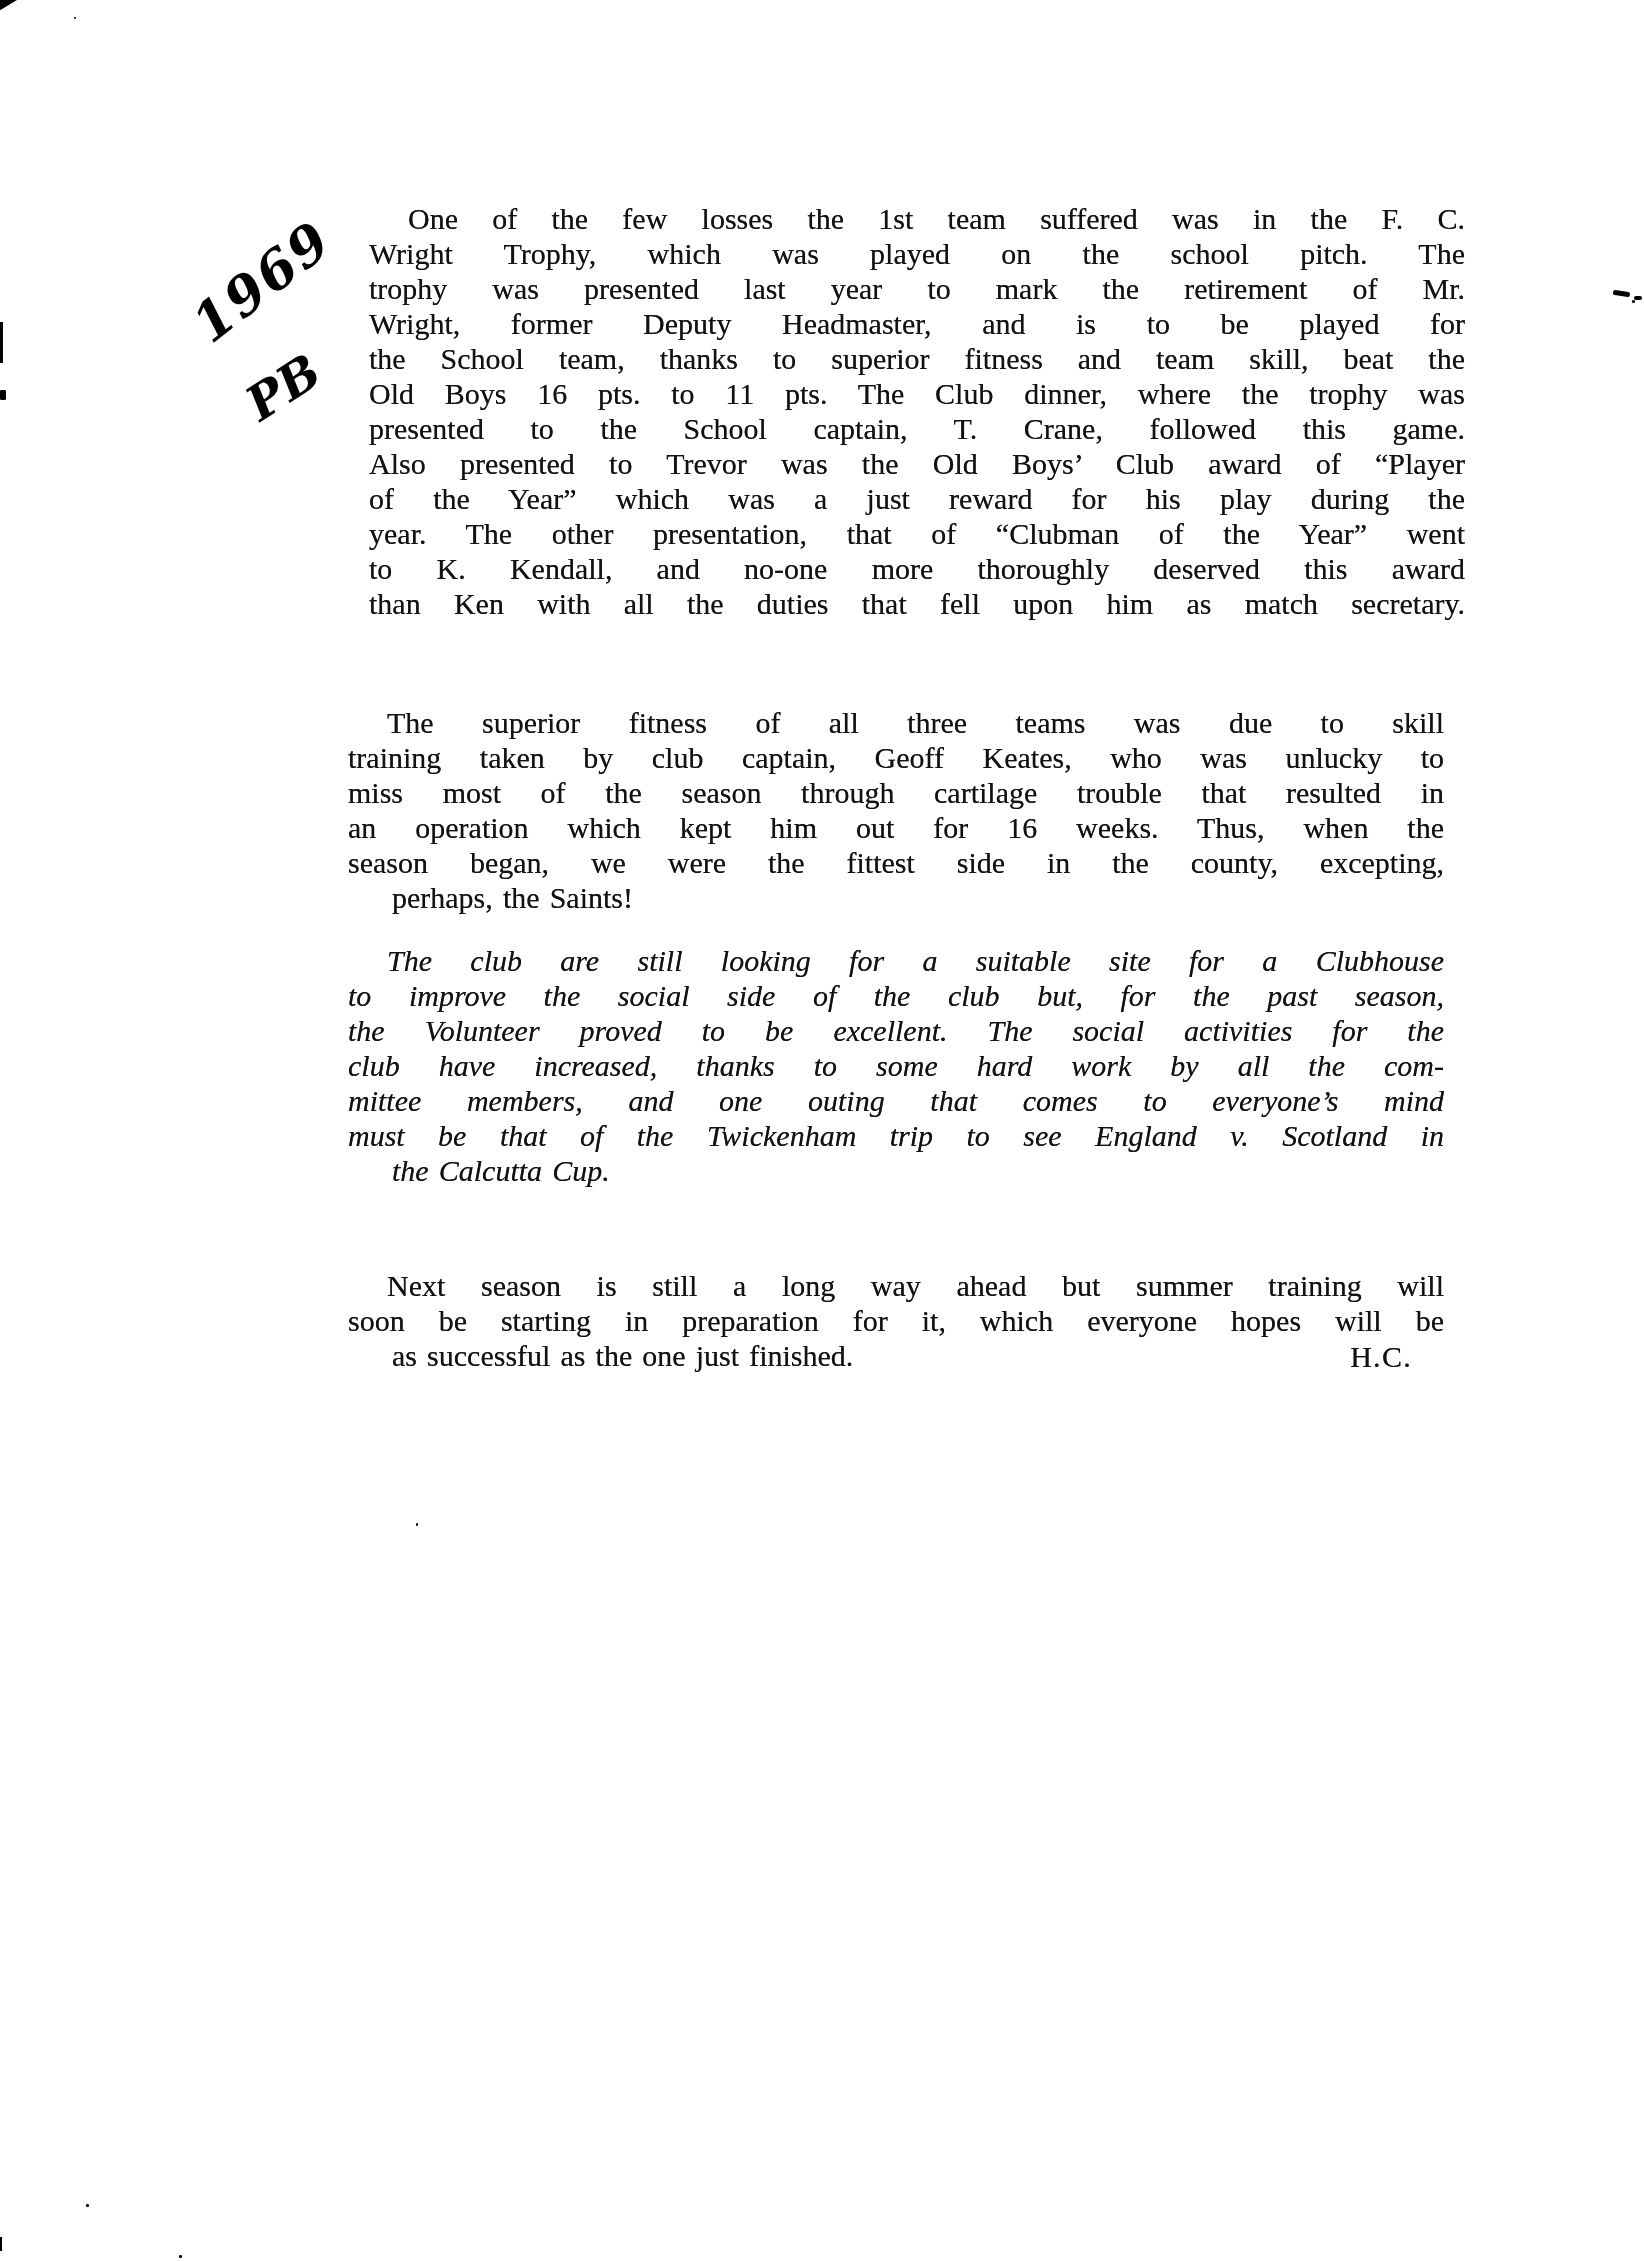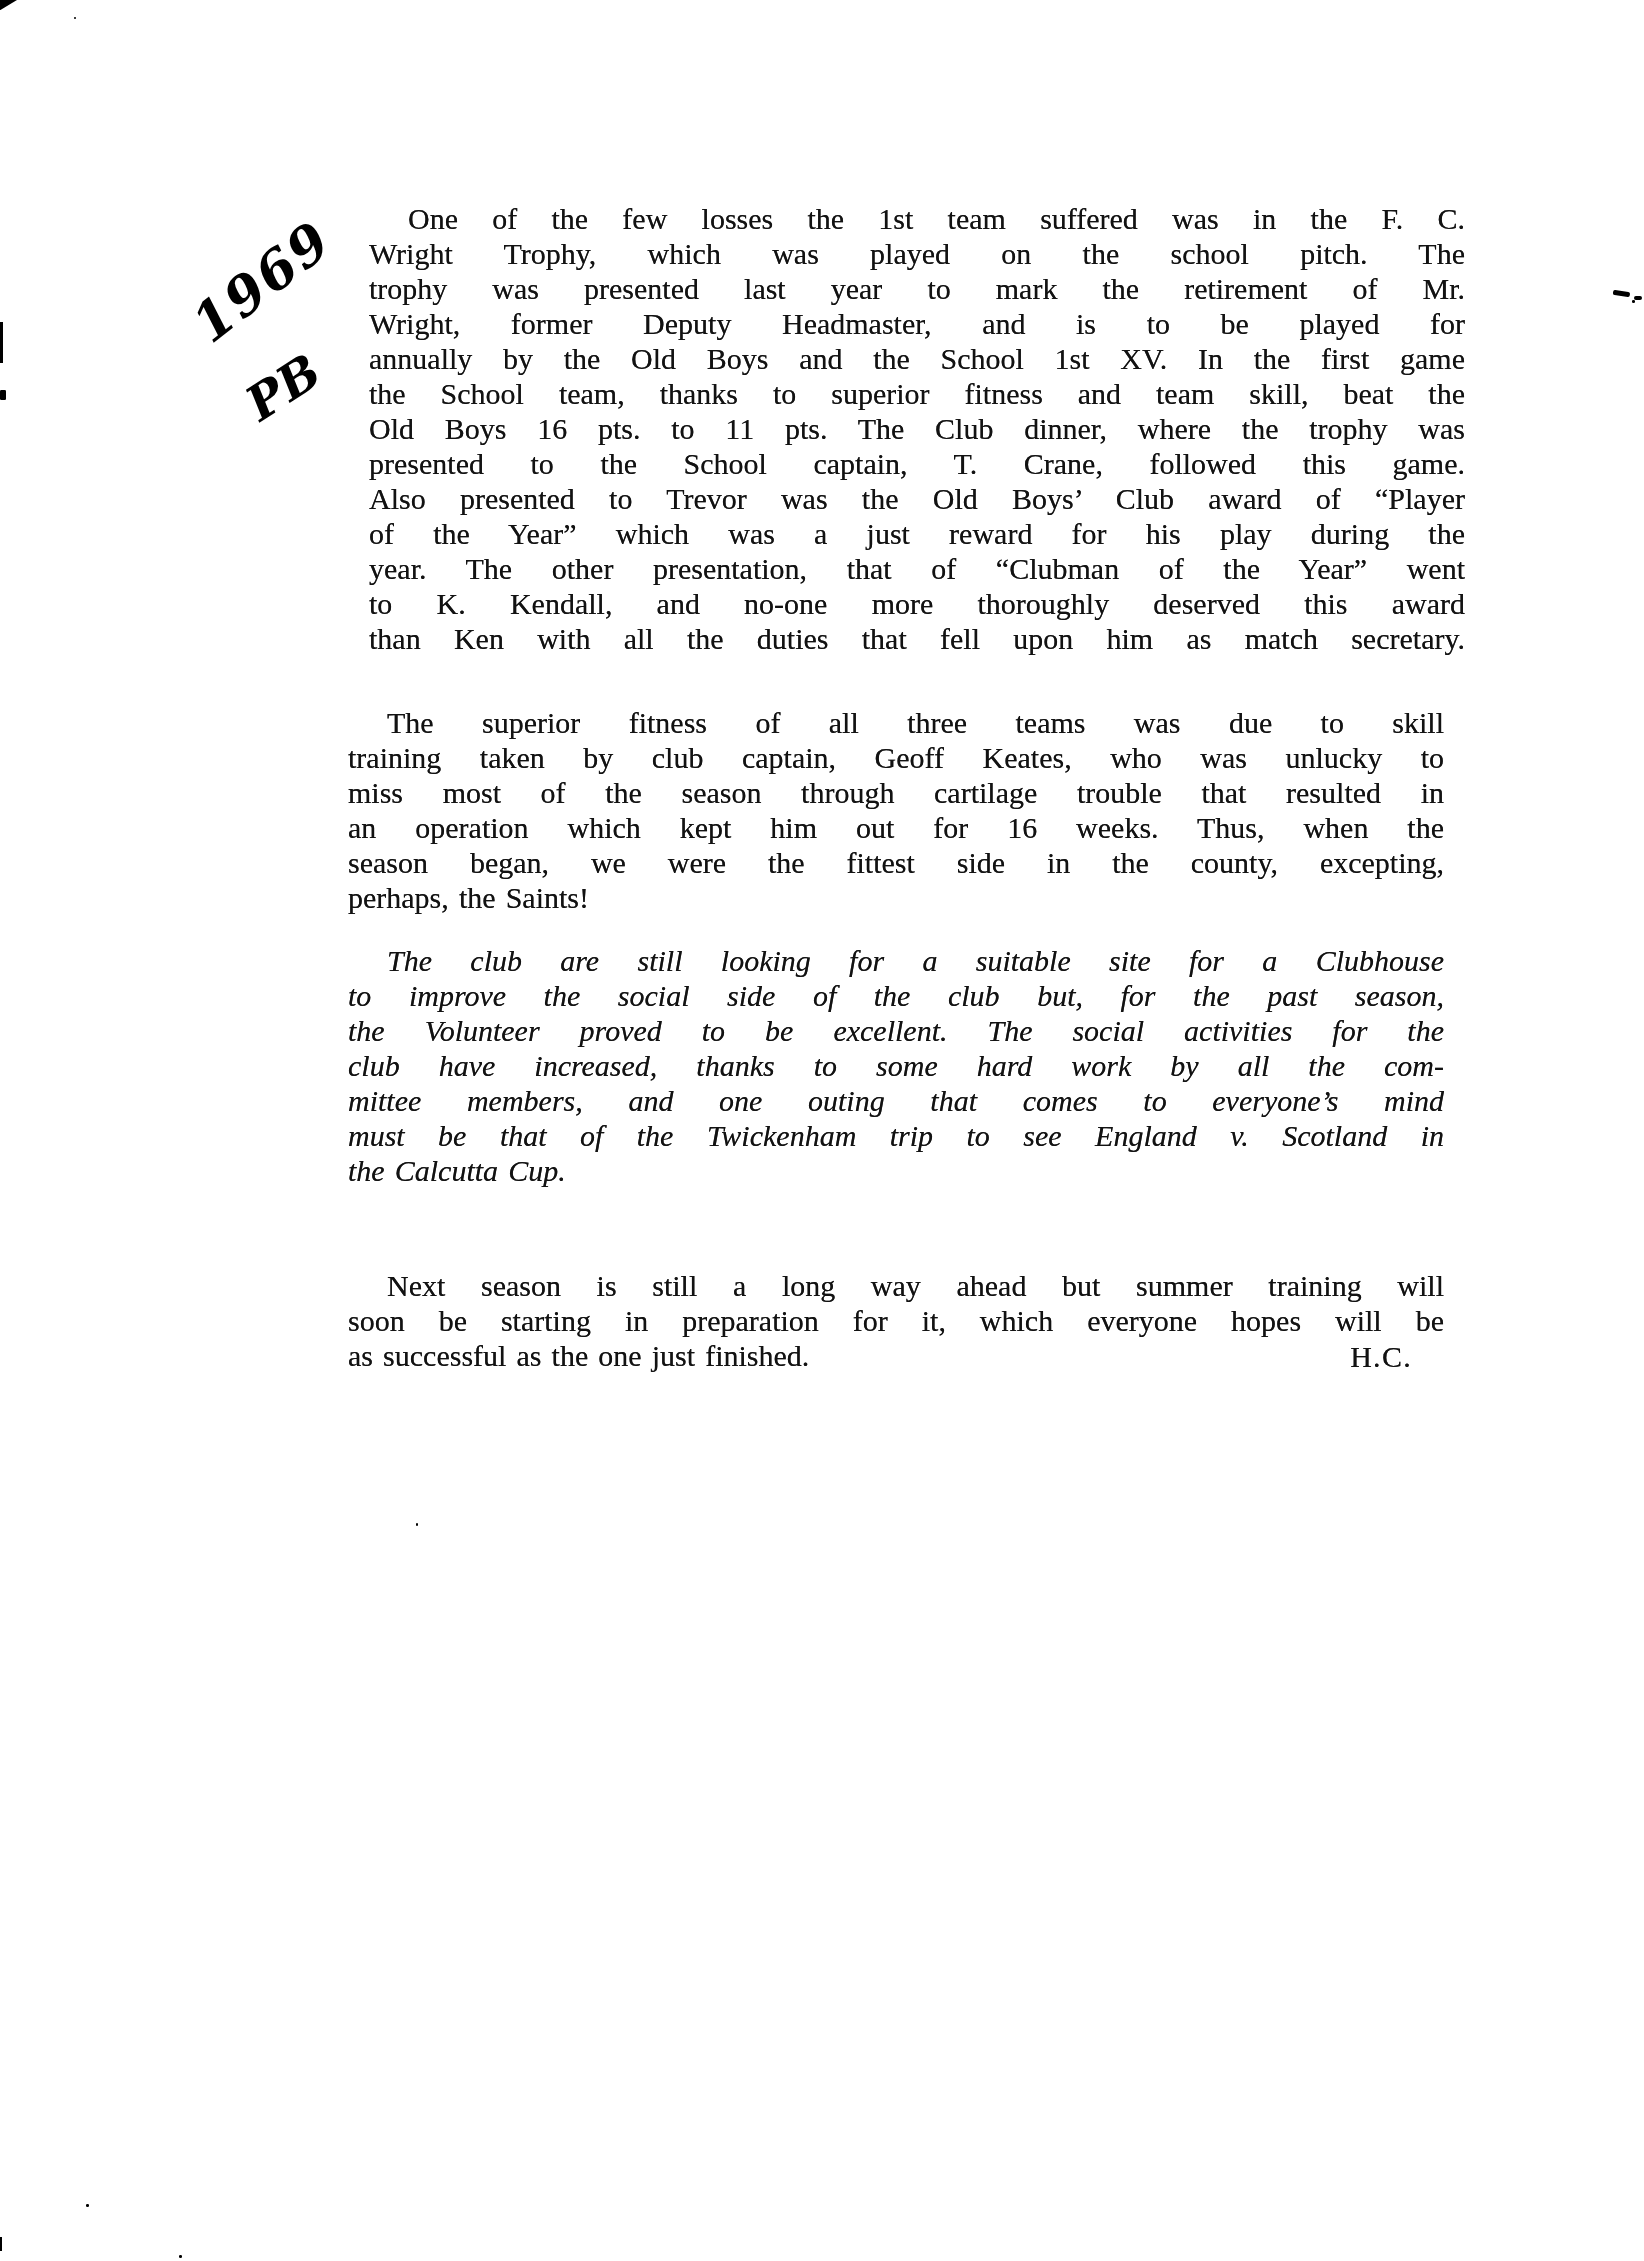--- a/index.html
+++ b/index.html
@@ -31,21 +31,21 @@
   .p2 { top: 705px; }
   .p3 { top: 943px; font-style: italic; }
   .p4 { top: 1268px; }
   .line {
     text-align: justify;
     text-align-last: justify;
     text-justify: inter-word;
     word-spacing: 2.6px;
   }
   .line.first { text-indent: 39px; }
-  .line.short { text-align-last: left; }
+  .line.short { text-align-last: left; margin-left: 44px; }
   .sig {
     position: absolute;
     top: 1323px;
     right: 32px;
     font-size: 30px;
     letter-spacing: 1.3px;
     margin-top: 16px;
   }
   
   .hand {
@@ -109,21 +109,20 @@
   <div class="hand hand-year">1969</div>
   <div class="hand hand-initials">PB</div>
 
   <div class="textblock">
 
     <div class="para p1">
       <div class="line first">One of the few losses the 1st team suffered was in the F. C.</div>
       <div class="line">Wright Trophy, which was played on the school pitch. The</div>
       <div class="line">trophy was presented last year to mark the retirement of Mr.</div>
       <div class="line">Wright, former Deputy Headmaster, and is to be played for</div>
-      <div class="line">annually by the Old Boys and the School 1st XV. In the first game</div>
       <div class="line">the School team, thanks to superior fitness and team skill, beat the</div>
       <div class="line">Old Boys 16 pts. to 11 pts. The Club dinner, where the trophy was</div>
       <div class="line">presented to the School captain, T. Crane, followed this game.</div>
       <div class="line">Also presented to Trevor was the Old Boys’ Club award of “Player</div>
       <div class="line">of the Year” which was a just reward for his play during the</div>
       <div class="line">year. The other presentation, that of “Clubman of the Year” went</div>
       <div class="line">to K. Kendall, and no-one more thoroughly deserved this award</div>
       <div class="line">than Ken with all the duties that fell upon him as match secretary.</div>
     </div>
 

